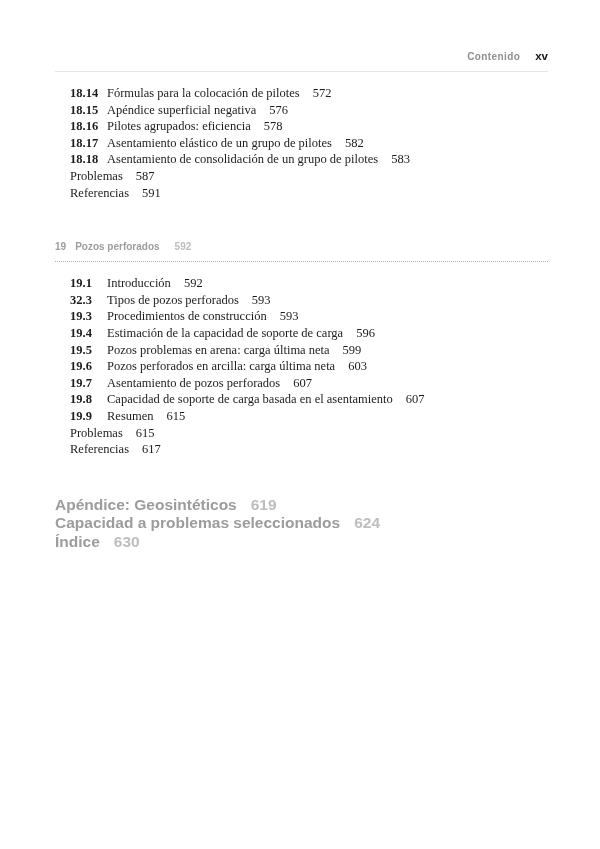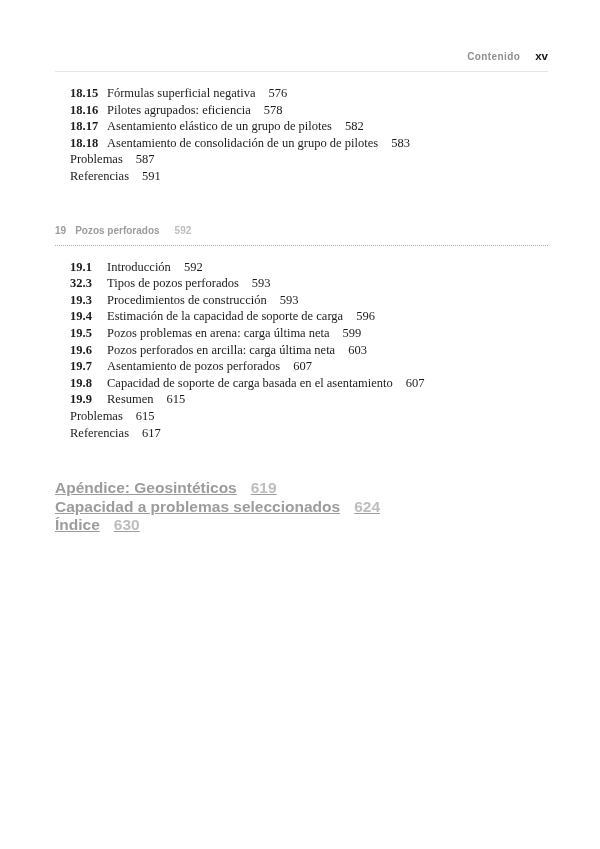--- a/index.html
+++ b/index.html
@@ -46,36 +46,38 @@
   .ch-page { color:#bdbdbd; margin-left:15px; }
 
   
   .back-matter { margin-top:38px; font-family:"Liberation Sans", sans-serif; }
   .back-line {
     font-weight:bold;
     font-size:15.5px;
     color:#9c9c9c;
     line-height:18.5px;
     white-space:nowrap;
-    text-decoration:underline;
   }
   .bm-page { color:#bdbdbd; margin-left:14px; }
 </style>
 </head>
 <body>
 
 <div class="page">
 
   <div class="running-header">
     <span class="rh-title">Contenido</span><span class="rh-folio">xv</span>
   </div>
 
   <div class="entries entries-18">
     <div class="toc-row">
-      <span class="num">18.15</span><span class="title">Fórmulas superficial negativa</span><span class="pg">576</span>
+      <span class="num">18.14</span><span class="title">Fórmulas para la colocación de pilotes</span><span class="pg">572</span>
+    </div>
+    <div class="toc-row">
+      <span class="num">18.15</span><span class="title">Apéndice superficial negativa</span><span class="pg">576</span>
     </div>
     <div class="toc-row">
       <span class="num">18.16</span><span class="title">Pilotes agrupados: eficiencia</span><span class="pg">578</span>
     </div>
     <div class="toc-row">
       <span class="num">18.17</span><span class="title">Asentamiento elástico de un grupo de pilotes</span><span class="pg">582</span>
     </div>
     <div class="toc-row">
       <span class="num">18.18</span><span class="title">Asentamiento de consolidación de un grupo de pilotes</span><span class="pg">583</span>
     </div>

